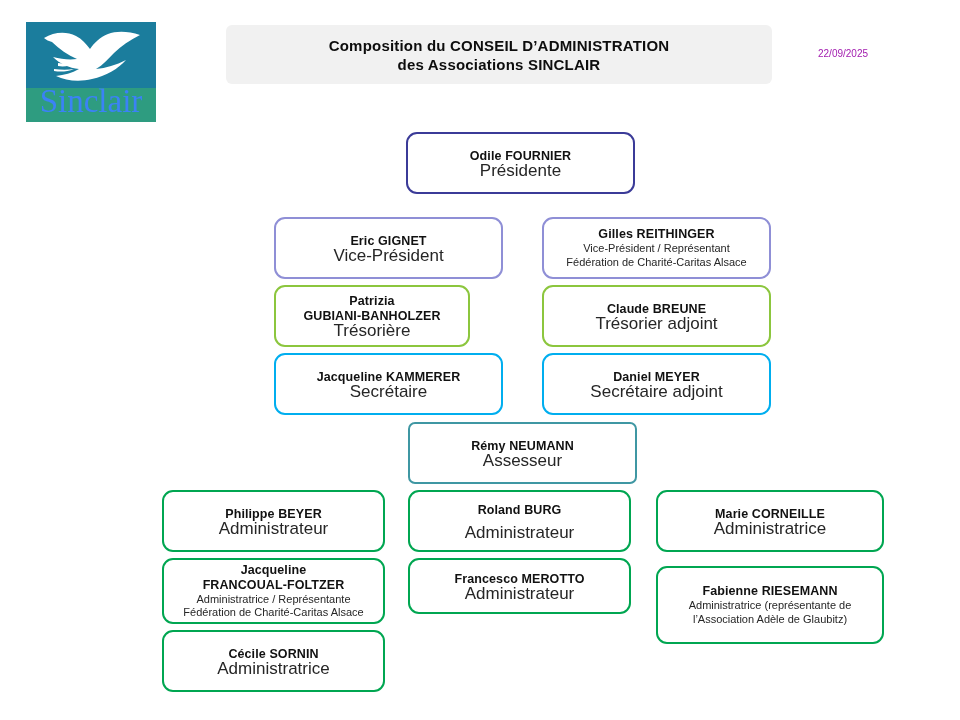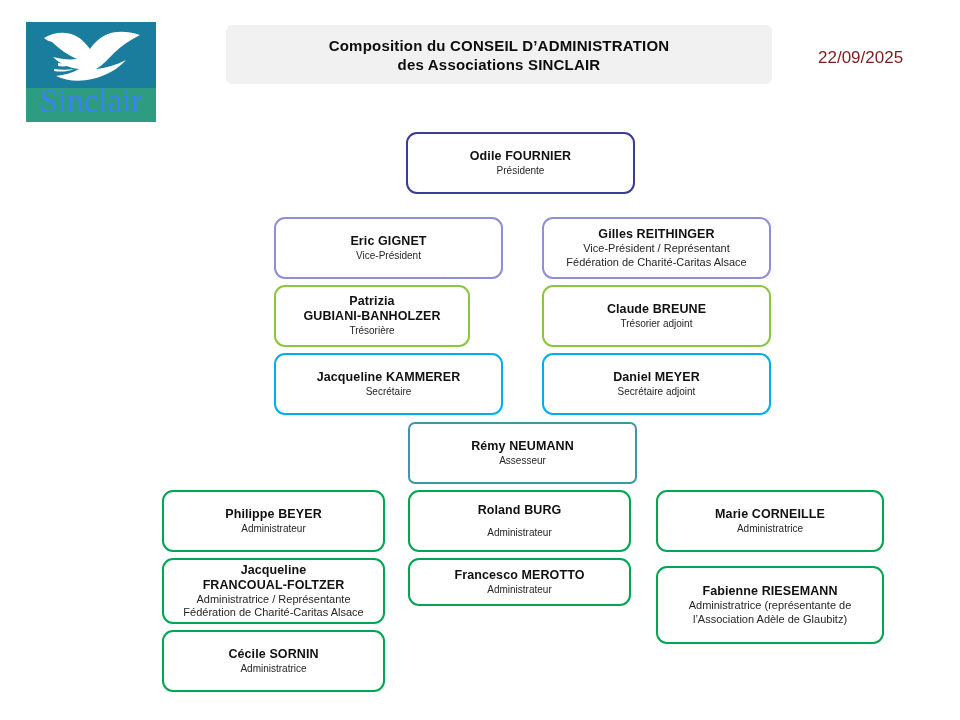--- a/index.html
+++ b/index.html
@@ -82,22 +82,22 @@
     font-weight: bold;
     color: #0d0d0d;
     line-height: 19px;
     text-align: center;
     letter-spacing: 0.2px;
   }
   .date-label {
     position: absolute;
     left: 818px;
     top: 48px;
-    font-size: 17px;
-    color: #7f1d1d;
+    font-size: 10px;
+    color: #a21caf;
     white-space: nowrap;
   }
 
   
   .node {
     position: absolute;
     box-sizing: border-box;
     background: #ffffff;
     border-style: solid;
     border-radius: 11px;
@@ -109,21 +109,21 @@
     padding: 2px 6px;
   }
   .node .nm {
     font-size: 12.5px;
     font-weight: bold;
     color: #111111;
     line-height: 15px;
     letter-spacing: 0.1px;
   }
   .node .rl {
-    font-size: 10px;
+    font-size: 17px;
     font-weight: normal;
     color: #262626;
     line-height: 14px;
   }
   .node .rl.small {
     font-size: 11px;
     line-height: 13.5px;
   }
 </style>
 </head>
@@ -195,21 +195,21 @@
       <div class="node" style="left: 656px; top: 490px; width: 228px; height: 62px; border-color: rgb(0, 166, 81); border-width: 2.5px;">
         <div class="nm">Marie CORNEILLE</div>
         <div class="rl">Administratrice</div>
       </div>
       <div class="node" style="left: 162px; top: 558px; width: 223px; height: 66px; border-color: rgb(0, 166, 81); border-width: 2.5px;">
         <div class="nm">Jacqueline</div>
         <div class="nm">FRANCOUAL-FOLTZER</div>
         <div class="rl small">Administratrice / Représentante</div>
         <div class="rl small">Fédération de Charité-Caritas Alsace</div>
       </div>
-      <div class="node" style="left: 408px; top: 558px; width: 223px; height: 48px; border-color: rgb(0, 166, 81); border-width: 2.5px;">
+      <div class="node" style="left: 408px; top: 558px; width: 223px; height: 56px; border-color: rgb(0, 166, 81); border-width: 2.5px;">
         <div class="nm">Francesco MEROTTO</div>
         <div class="rl">Administrateur</div>
       </div>
       <div class="node" style="left: 656px; top: 566px; width: 228px; height: 78px; border-color: rgb(0, 166, 81); border-width: 2.5px;">
         <div class="nm">Fabienne RIESEMANN</div>
         <div class="rl small">Administratrice (représentante de</div>
         <div class="rl small">l’Association Adèle de Glaubitz)</div>
       </div>
       <div class="node" style="left: 162px; top: 630px; width: 223px; height: 62px; border-color: rgb(0, 166, 81); border-width: 2.5px;">
         <div class="nm">Cécile SORNIN</div>

